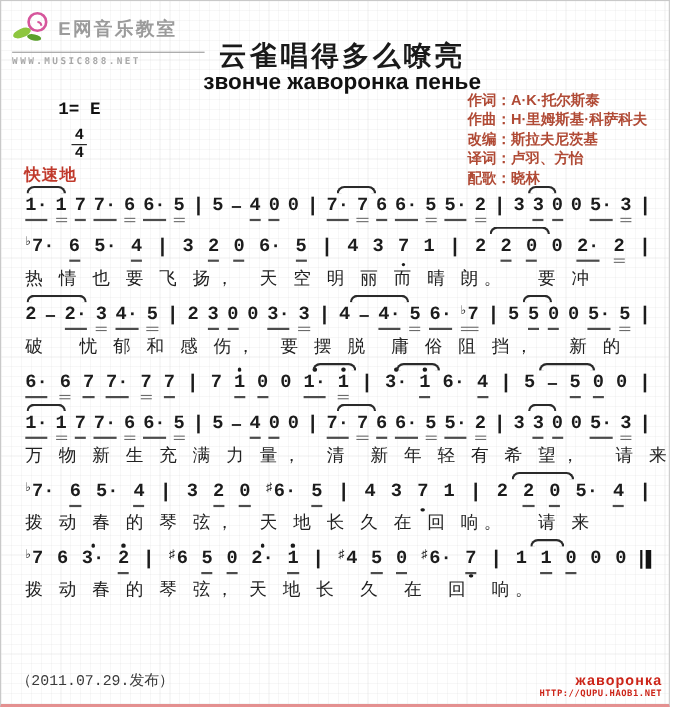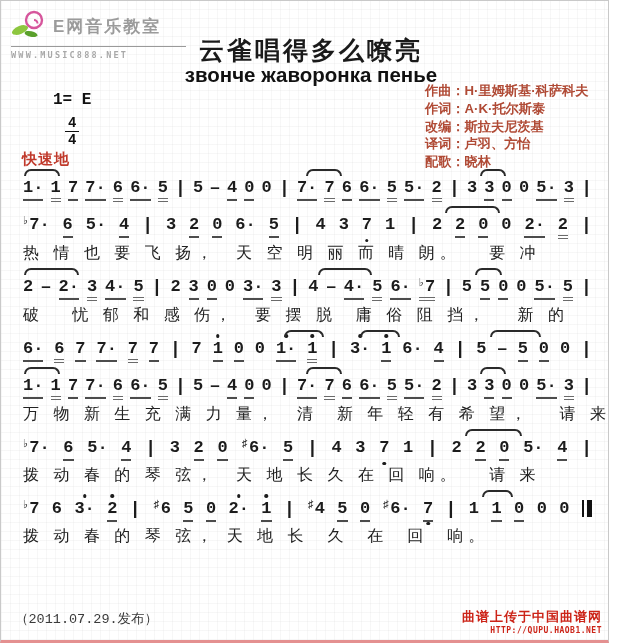--- a/index.html
+++ b/index.html
@@ -86,22 +86,22 @@
 
   <div class="keysig">
     <span>1= E</span>
     <span class="meter">
       <span class="num">4</span>
       <span class="den">4</span>
     </span>
   </div>
 
   <div class="credits">
+    <div class="row"><span>作词：</span><span>A·K·托尔斯泰</span></div>
     <div class="row"><span>作曲：</span><span>H·里姆斯基·科萨科夫</span></div>
-    <div class="row"><span>作词：</span><span>A·K·托尔斯泰</span></div>
     <div class="row"><span>改编：</span><span>斯拉夫尼茨基</span></div>
     <div class="row"><span>译词：</span><span>卢羽、方怡</span></div>
     <div class="row"><span>配歌：</span><span>晓林</span></div>
   </div>
 
   <div class="tempo">快速地</div>
 
   <div class="score">
       <div class="system">
         <div class="notes-row">
@@ -327,17 +327,17 @@
           <span class="note">0</span>
           <span class="finalbar"></span>
           <div class="slur" style="left: 461px; width: 31px;"></div>
         </div>
         <div class="lyrics-row">拨 动 春 的 琴 弦， 天 地 长  久  在  回  响。</div>
       </div>
     </div>
 
   <div class="footer-date">（2011.07.29.发布）</div>
   <div class="footer-site">
-    <div class="site-name">曲谱上传于中国曲谱网</div>
+    <div class="site-name">жаворонка</div>
     <div class="site-url">HTTP://QUPU.HAOB1.NET</div>
   </div>
 
 </div>
 
 </body></html>

